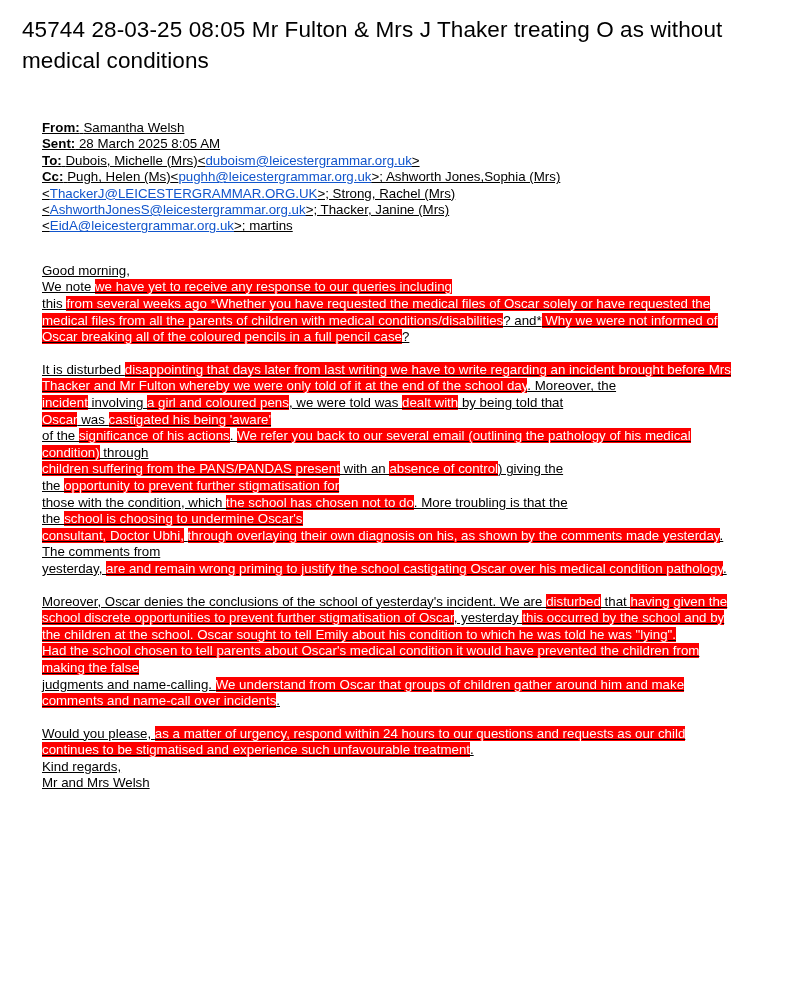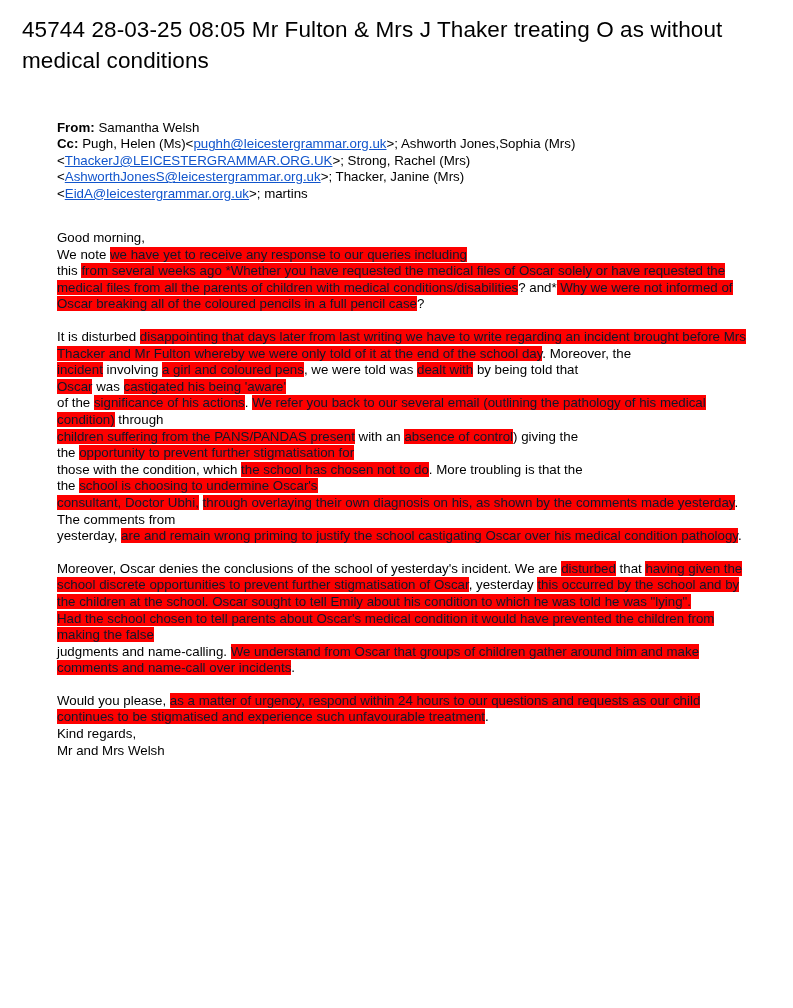--- a/index.html
+++ b/index.html
@@ -28,25 +28,26 @@
     top: 14px;
     width: 740px;
     font-size: 22.5px;
     line-height: 31px;
     font-weight: 400;
     color: #000;
     letter-spacing: 0.1px;
   }
   .email-block {
     position: absolute;
-    left: 57px;
+    left: 42px;
     top: 120px;
     width: 700px;
     font-size: 13.3px;
     line-height: 16.4px;
+    text-decoration: underline;
   }
   .hdr-line {
     white-space: nowrap;
   }
   .hdr-label {
     font-weight: bold;
   }
   .hdr-val {
     font-weight: normal;
   }
@@ -60,41 +61,49 @@
     line-height: 16.6px;
   }
   .para {
     margin: 0 0 16px 0;
   }
   .para.tight {
     margin-bottom: 0;
   }
   .hl {
     background: #fd0000;
-    color: #0f172a;
+    color: #ffffff;
     box-decoration-break: clone;
     text-align: center;
     -webkit-box-decoration-break: clone;
   }
 </style>
 </head>
 <body>
 
 <div class="page">
 
   <div class="doc-title">45744 28-03-25  08:05 Mr Fulton &amp; Mrs J Thaker treating O as without medical conditions</div>
 
   <div class="email-block">
 
     <div class="hdr-line">
       <span class="hdr-label">From:</span>
       <span class="hdr-val">Samantha Welsh</span>
     </div>
 
+    <div class="hdr-line">
+      <span class="hdr-label">Sent:</span>
+      <span class="hdr-val">28 March 2025 8:05 AM</span>
+    </div>
 
+    <div class="hdr-line">
+      <span class="hdr-label">To:</span>
+      <span class="hdr-val">Dubois, Michelle (Mrs)</span><span class="hdr-val">&lt;</span><a class="maillink" href="#">duboism@leicestergrammar.org.uk</a><span class="hdr-val">&gt;</span>
+    </div>
 
     <div>
       <div class="hdr-line">
         <span class="hdr-label">Cc:</span>
         <span class="hdr-val">Pugh, Helen (Ms)</span>&lt;<a class="maillink" href="#">pughh@leicestergrammar.org.uk</a><span class="hdr-val">&gt;; Ashworth Jones,Sophia (Mrs)</span>
       </div>
       <div class="hdr-line">
         &lt;<a class="maillink" href="#">ThackerJ@LEICESTERGRAMMAR.ORG.UK</a><span class="hdr-val">&gt;; Strong, Rachel (Mrs)</span>
       </div>
       <div class="hdr-line">

